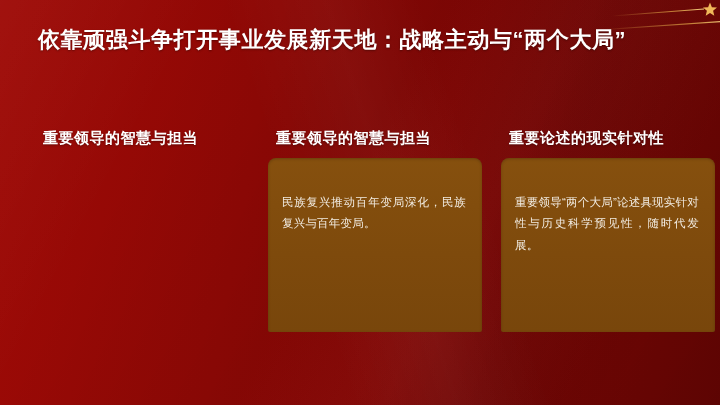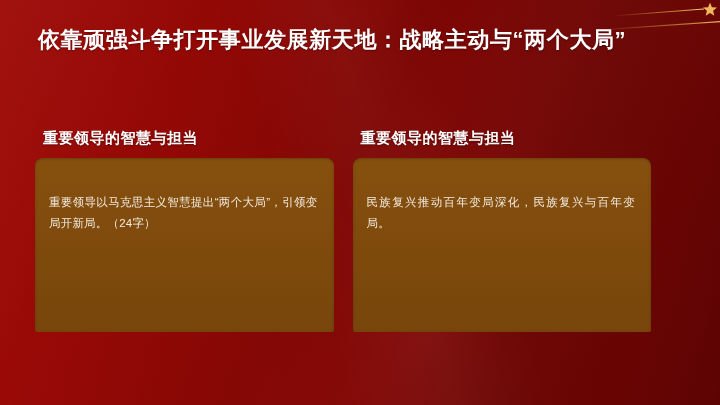--- a/index.html
+++ b/index.html
@@ -56,21 +56,21 @@
     letter-spacing: 0.6px;
     white-space: nowrap;
     text-shadow: 0 1px 2px rgba(0,0,0,0.35);
   }
 
   
   .cards {
     position: absolute;
     left: 35px;
     top: 118px;
-    width: 616px;
+    width: 680px;
     display: flex;
     gap: 19px;
   }
   .col {
     flex: 1 1 0;
     min-width: 0;
     display: flex;
     flex-direction: column;
   }
   .col-head {
@@ -129,27 +129,30 @@
       </g>
     </svg>
   </div>
 
   <div class="title">依靠顽强斗争打开事业发展新天地：战略主动与“两个大局”</div>
 
   <div class="cards">
 
     <div class="col">
       <div class="col-head">重要领导的智慧与担当</div>
-      <div class="card-body">
-        <div class="card-text">重要领导以马克思主义智慧提出“两个大局”，引领变局开新局。（24字）</div>
-      </div>
     </div>
 
     <div class="col">
       <div class="col-head">重要领导的智慧与担当</div>
       <div class="card-body">
         <div class="card-text">民族复兴推动百年变局深化，民族复兴与百年变局。</div>
       </div>
     </div>
 
+    <div class="col">
+      <div class="col-head">重要论述的现实针对性</div>
+      <div class="card-body">
+        <div class="card-text">重要领导“两个大局”论述具现实针对性与历史科学预见性，随时代发展。</div>
+      </div>
+    </div>
 
   </div>
 </div>
 
 </body></html>

